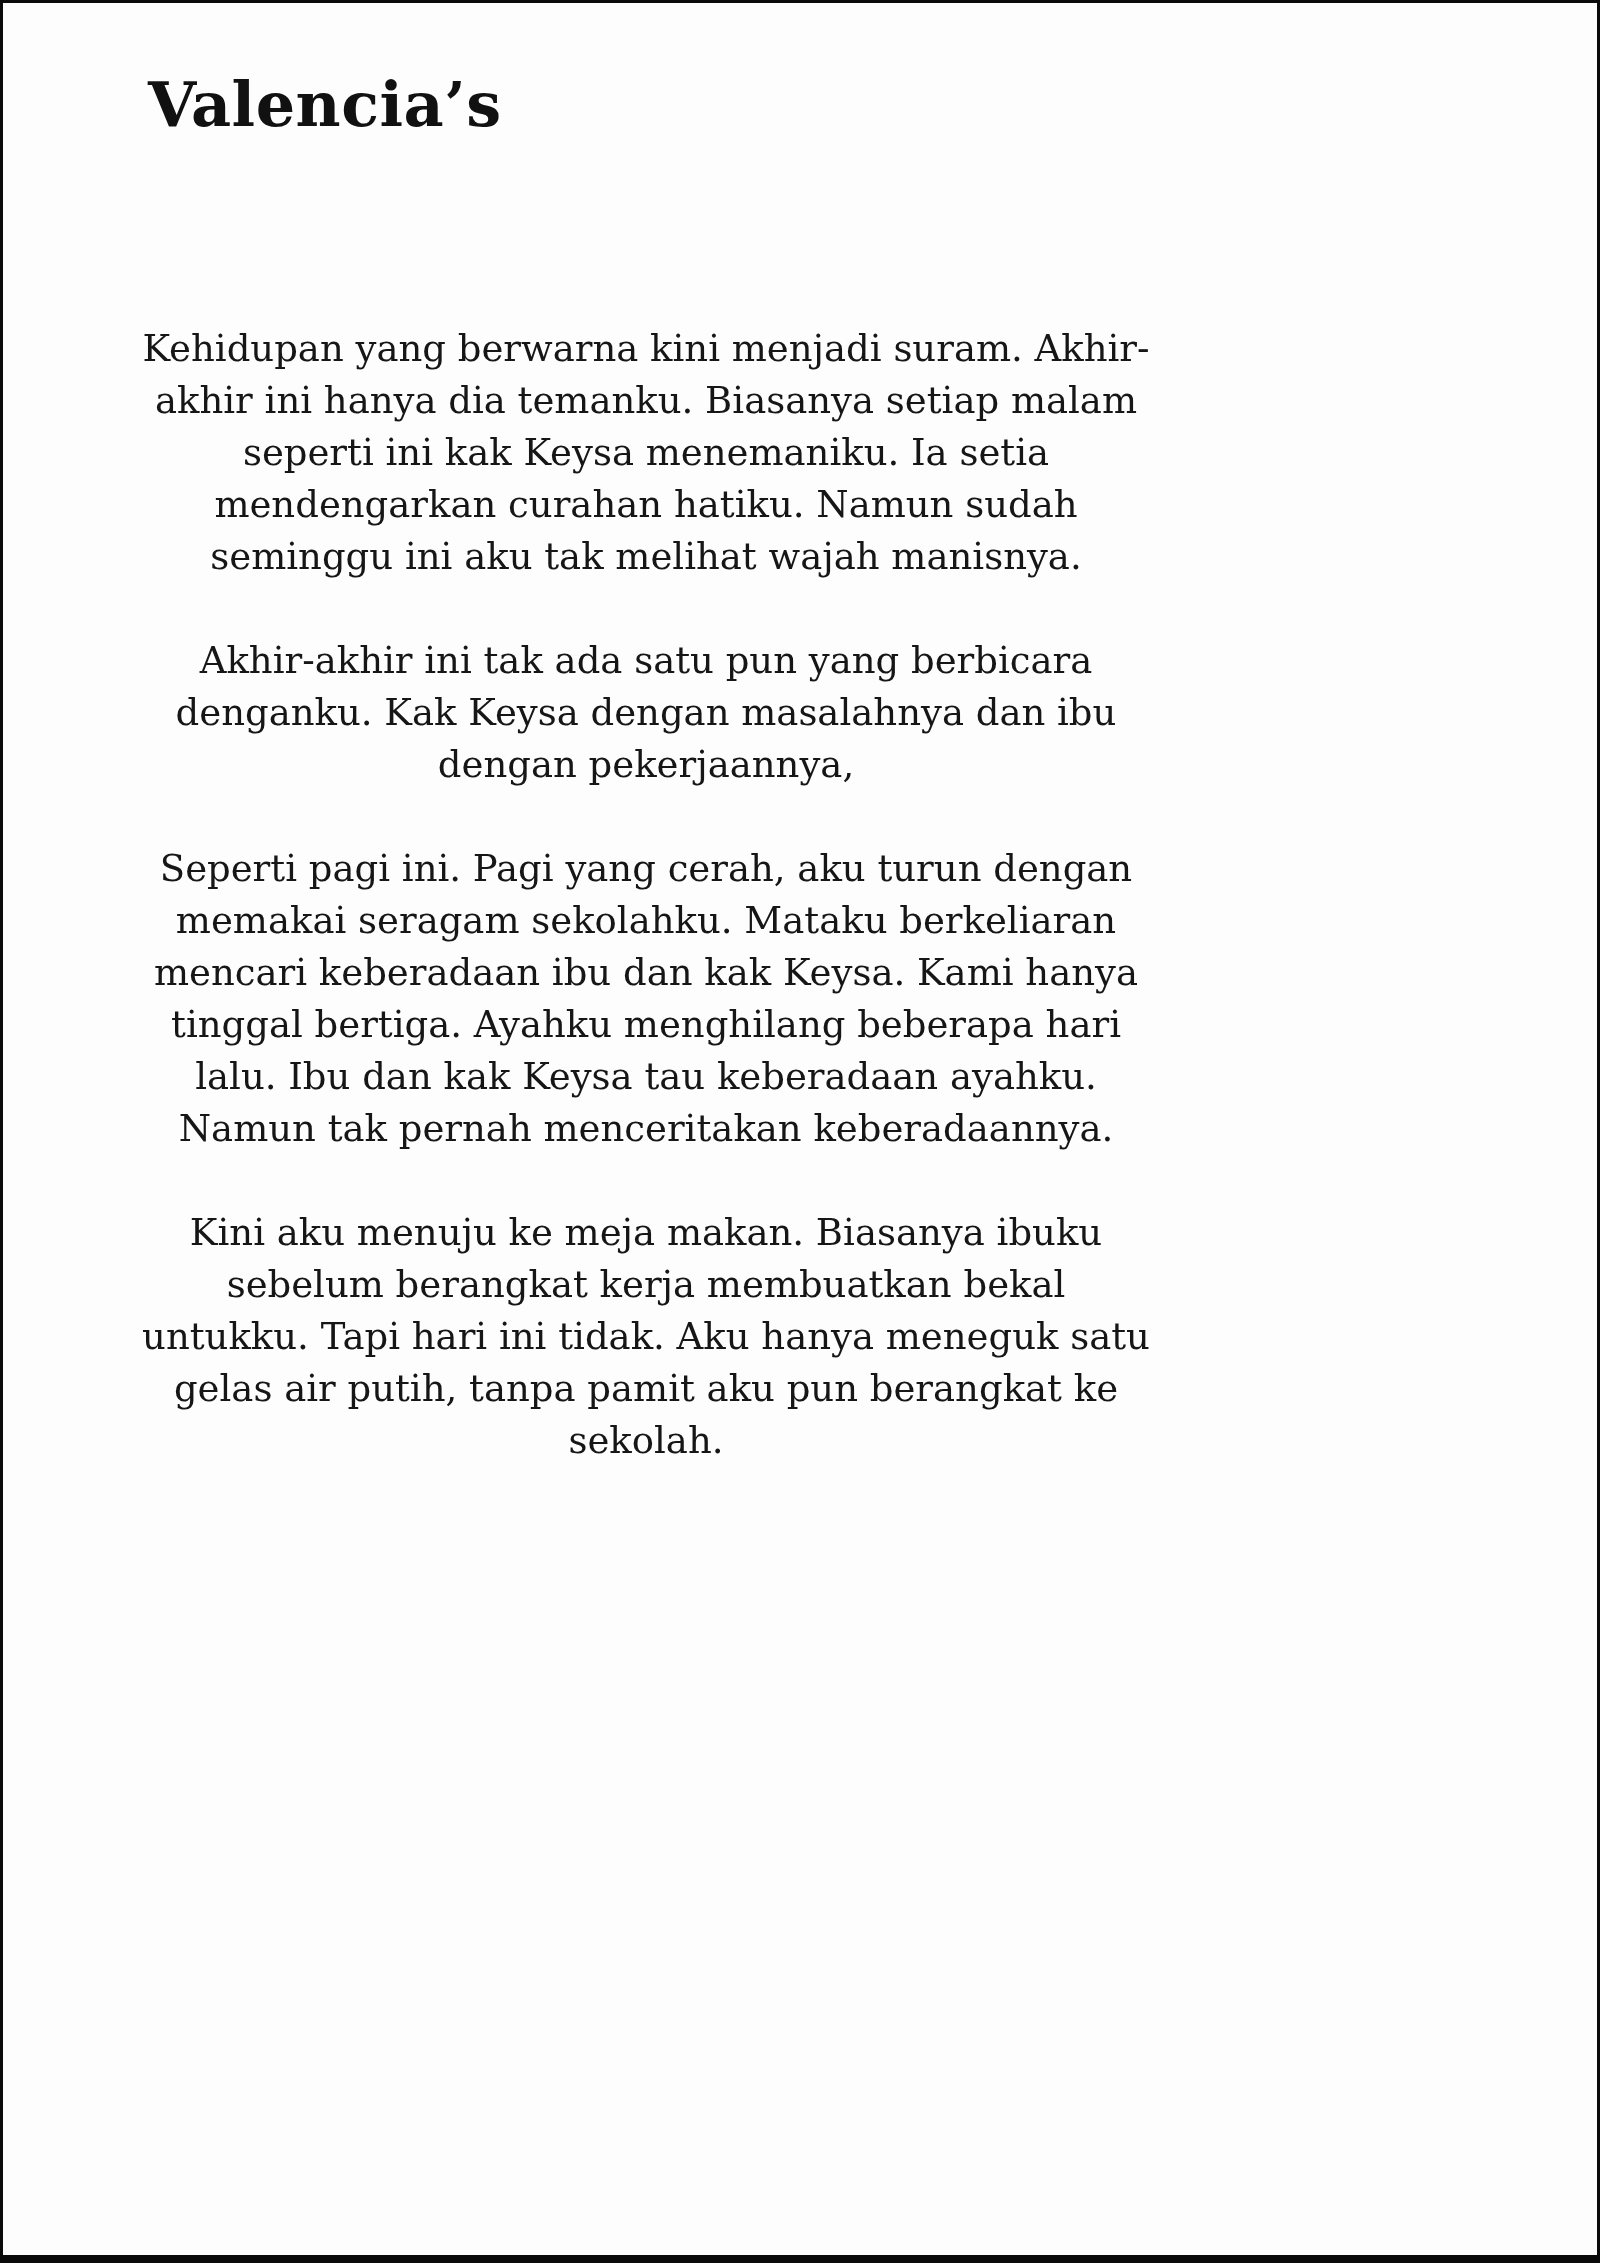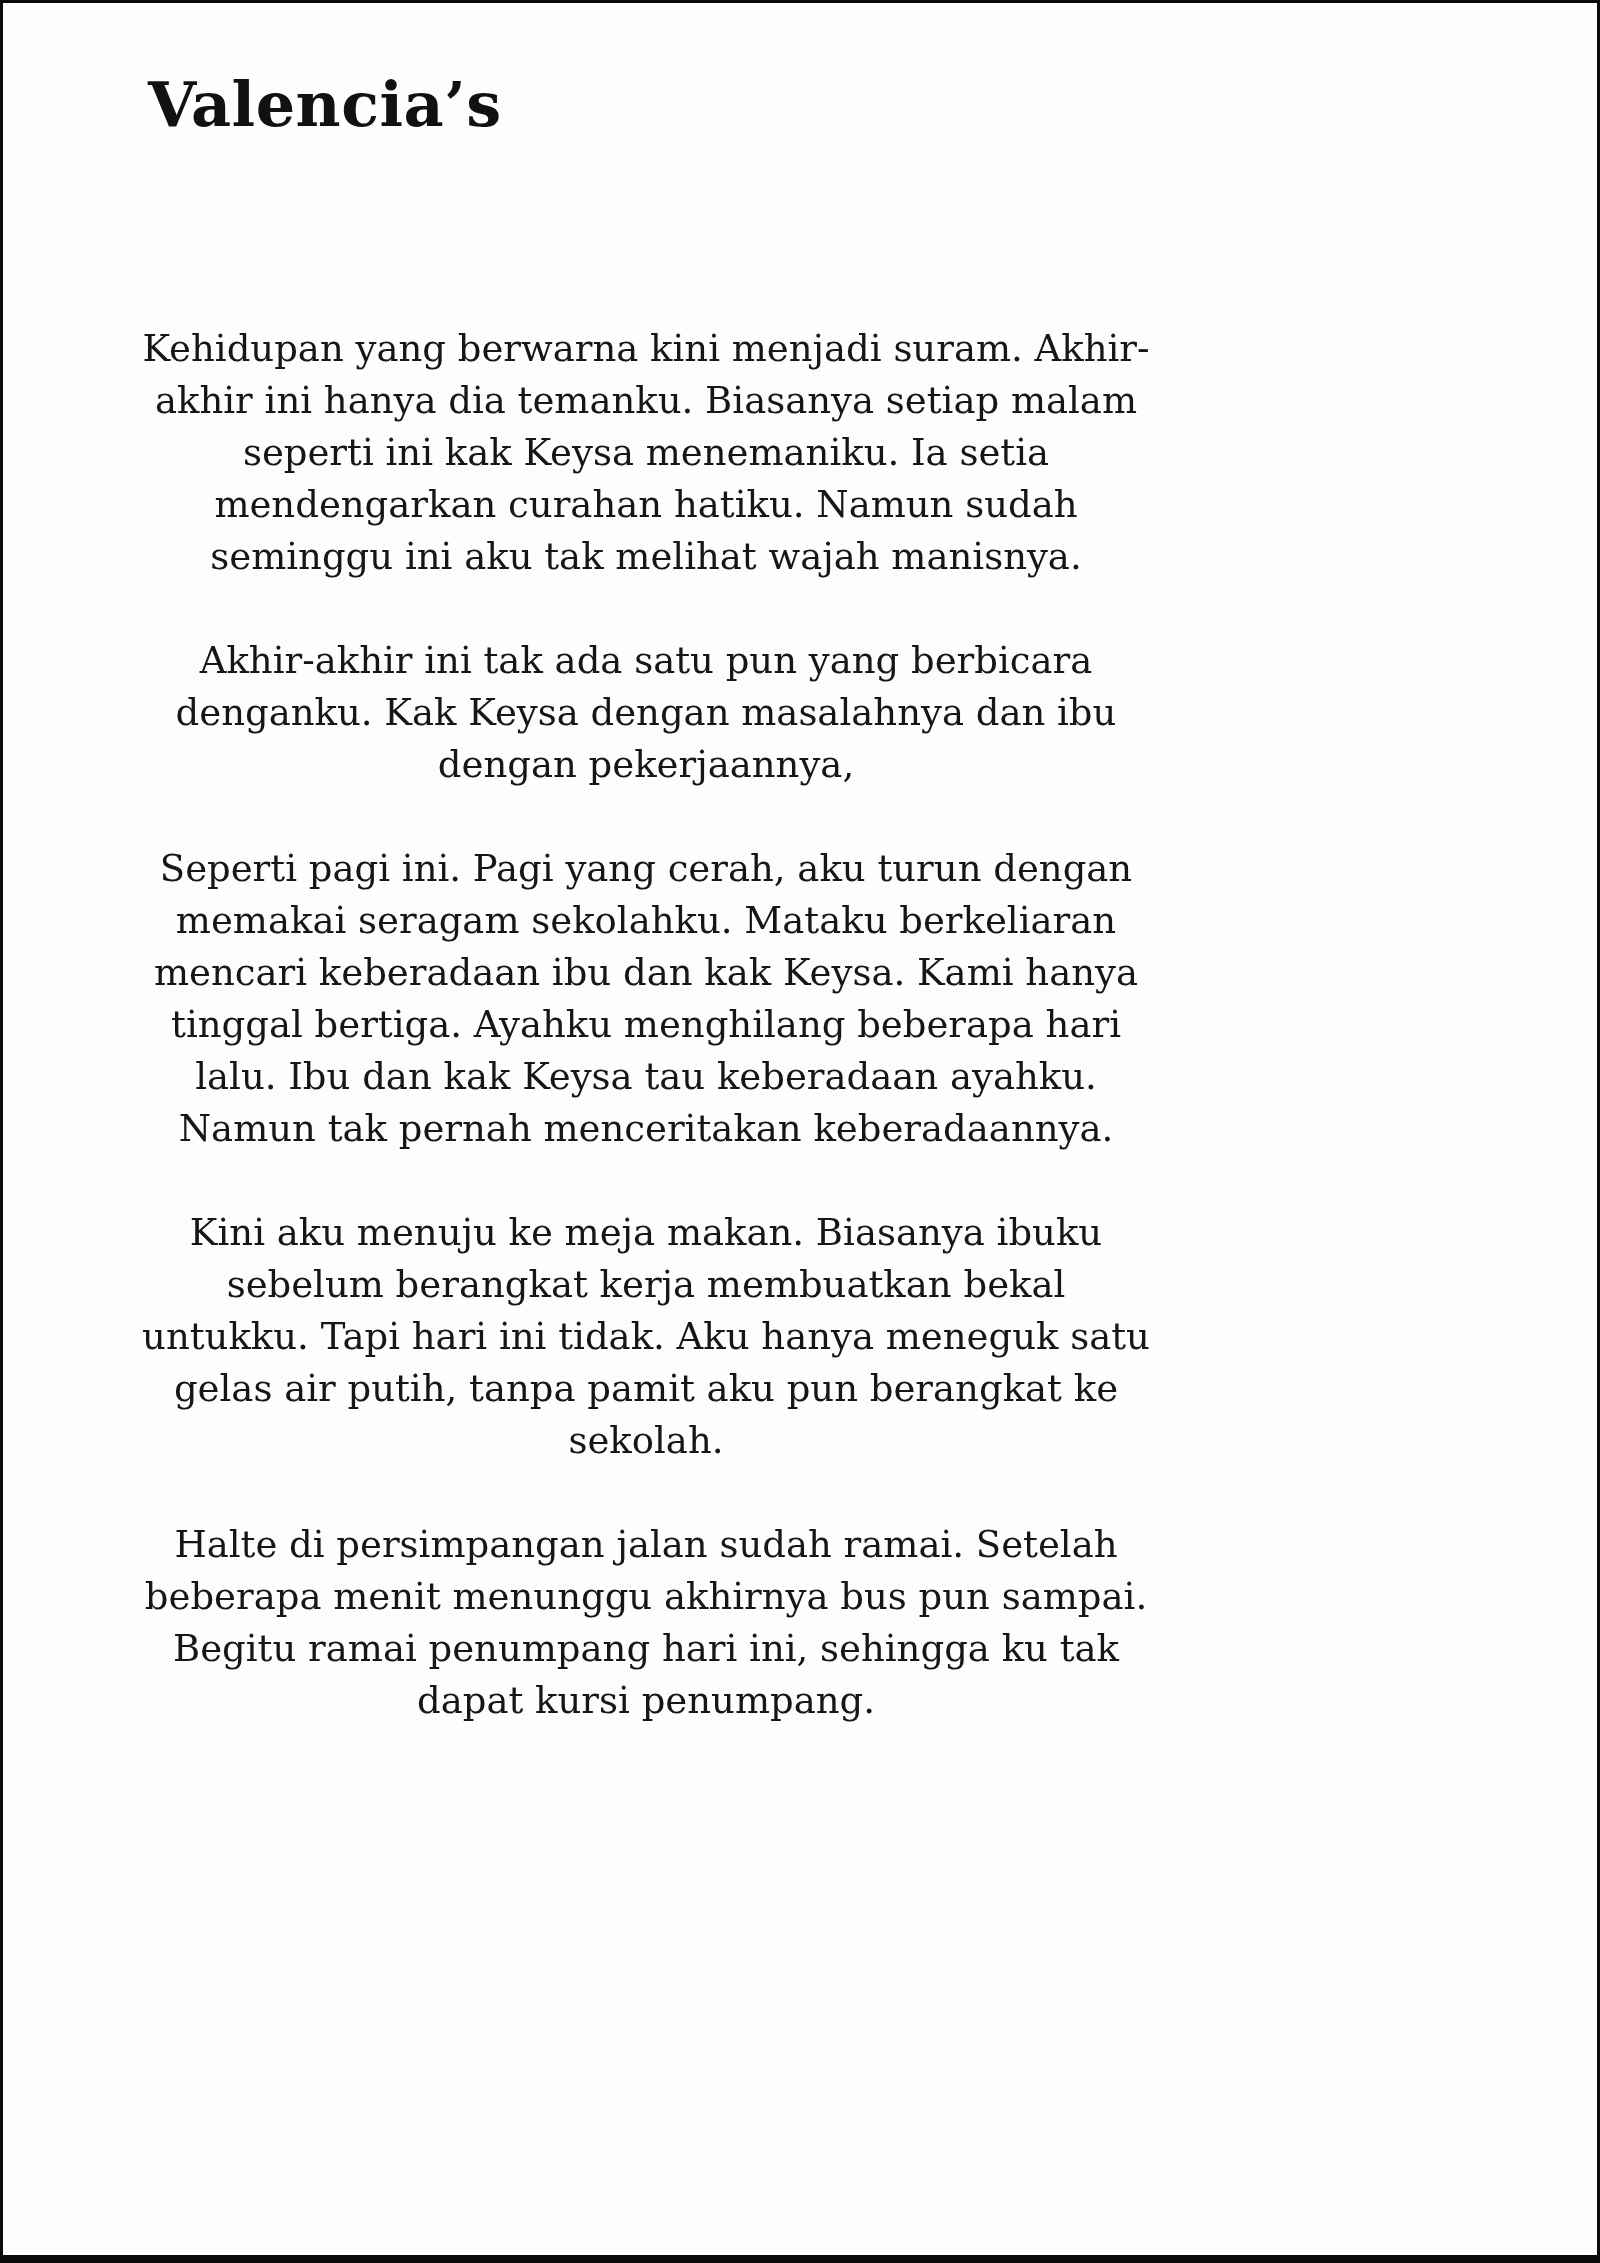--- a/index.html
+++ b/index.html
@@ -47,17 +47,16 @@
 <body>
 
 <div class="page">
   <div class="content">
     <h1 class="doc-title">Valencia’s</h1>
     <div class="doc-body">
       <p>Kehidupan yang berwarna kini menjadi suram. Akhir-akhir ini hanya dia temanku. Biasanya setiap malam seperti ini kak Keysa menemaniku. Ia setia mendengarkan curahan hatiku. Namun sudah seminggu ini aku tak melihat wajah manisnya.</p>
       <p>Akhir-akhir ini tak ada satu pun yang berbicara denganku. Kak Keysa dengan masalahnya dan ibu dengan pekerjaannya,</p>
       <p>Seperti pagi ini. Pagi yang cerah, aku turun dengan memakai seragam sekolahku. Mataku berkeliaran mencari keberadaan ibu dan kak Keysa. Kami hanya tinggal bertiga. Ayahku menghilang beberapa hari lalu. Ibu dan kak Keysa tau keberadaan ayahku. Namun tak pernah menceritakan keberadaannya.</p>
       <p>Kini aku menuju ke meja makan. Biasanya ibuku sebelum berangkat kerja membuatkan bekal untukku. Tapi hari ini tidak. Aku hanya meneguk satu gelas air putih, tanpa pamit aku pun berangkat ke sekolah.</p>
-      <p>Halte di persimpangan jalan sudah ramai. Setelah beberapa menit menunggu akhirnya bus pun sampai. Begitu ramai penumpang hari ini, sehingga ku tak dapat kursi penumpang.</p>
 
     </div>
   </div>
 </div>
 
 </body></html>

